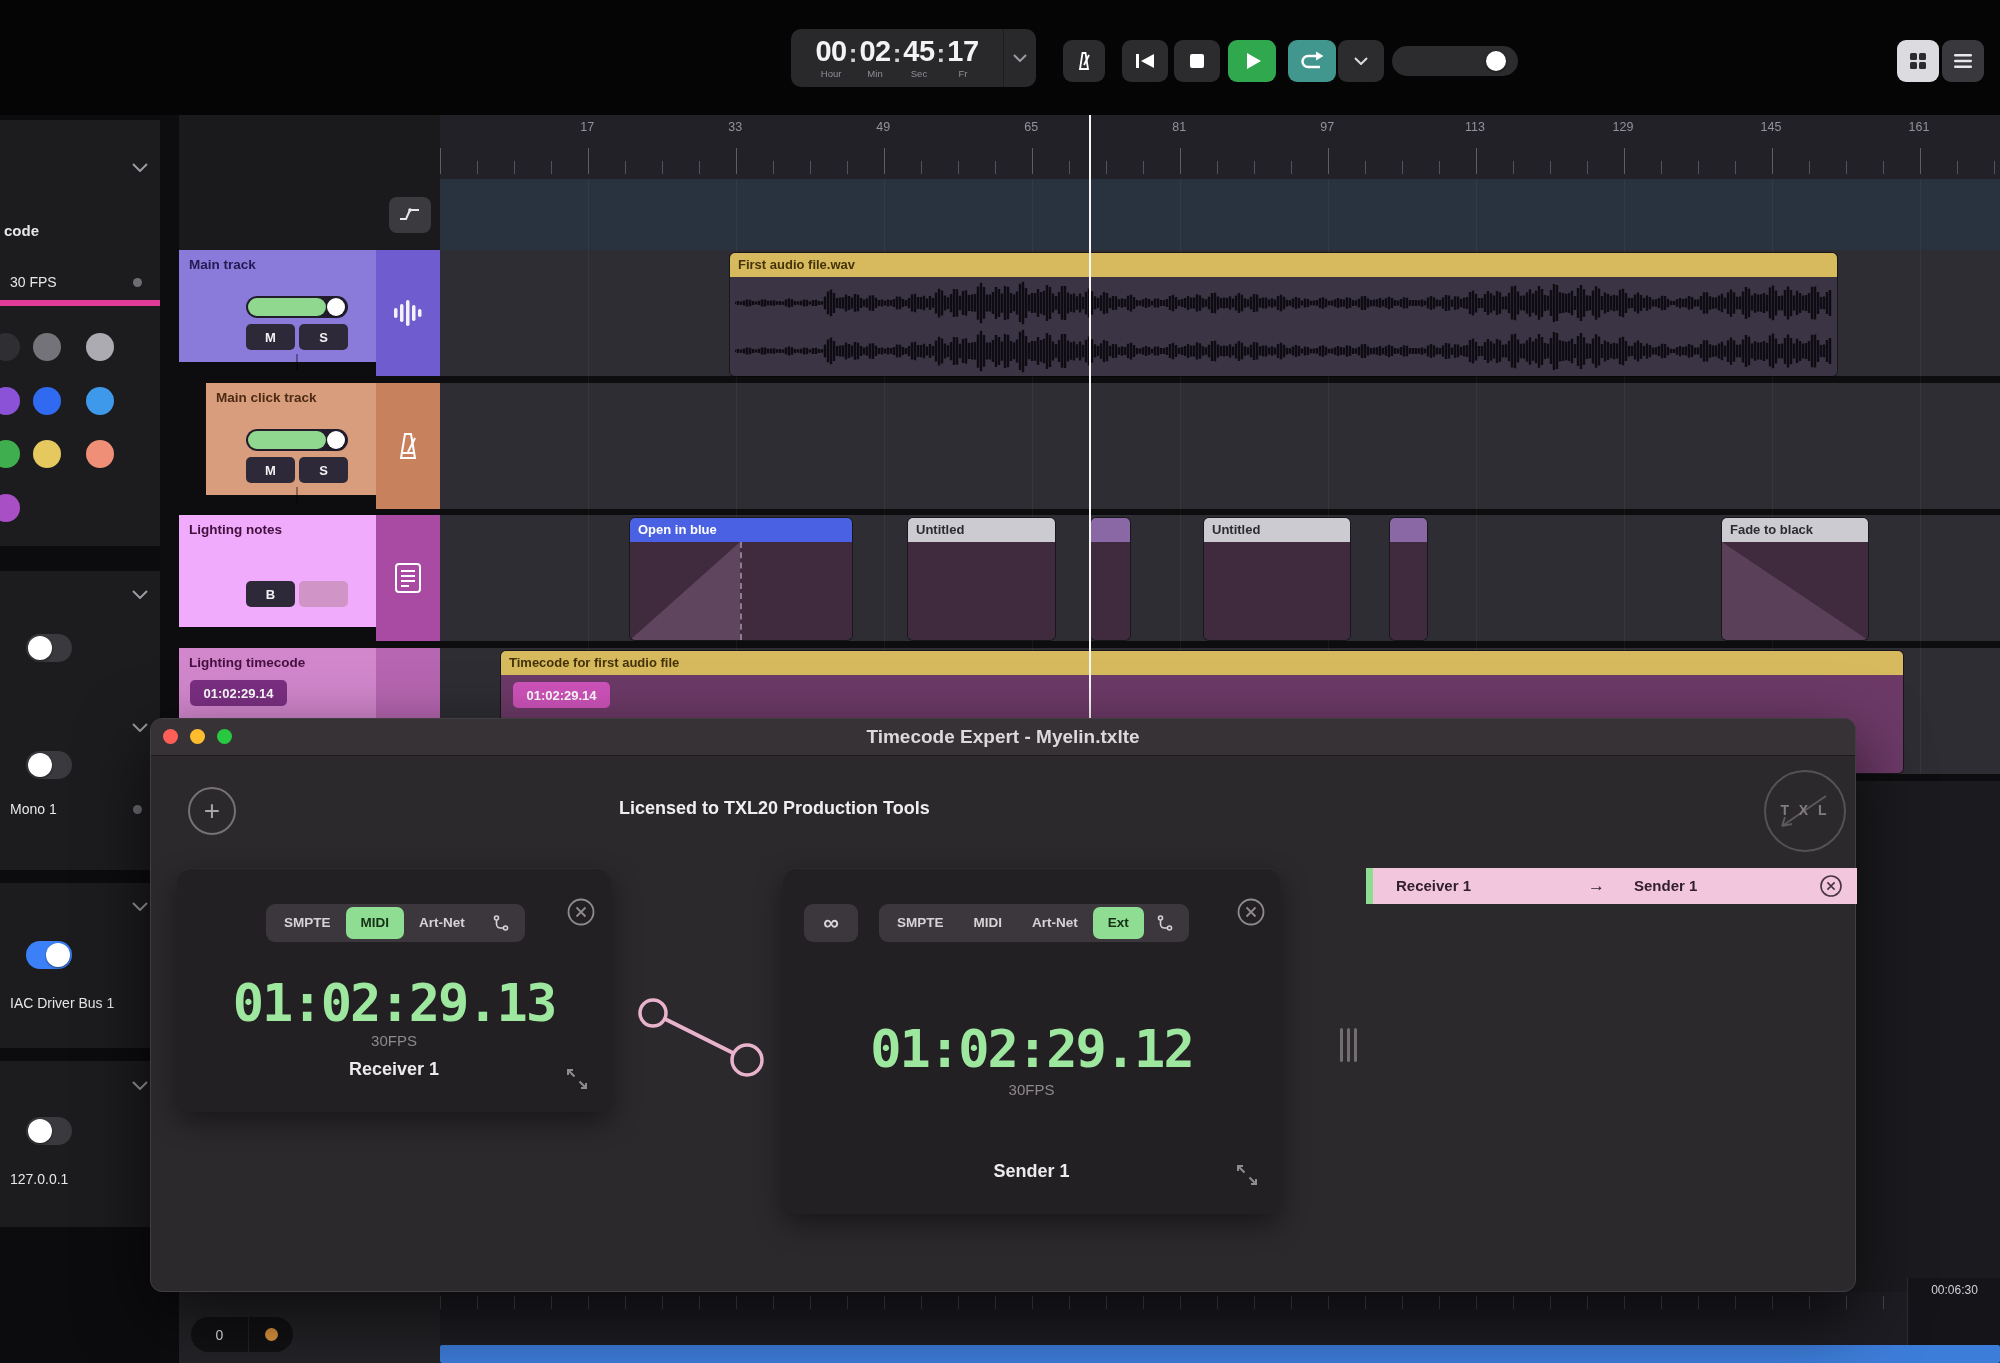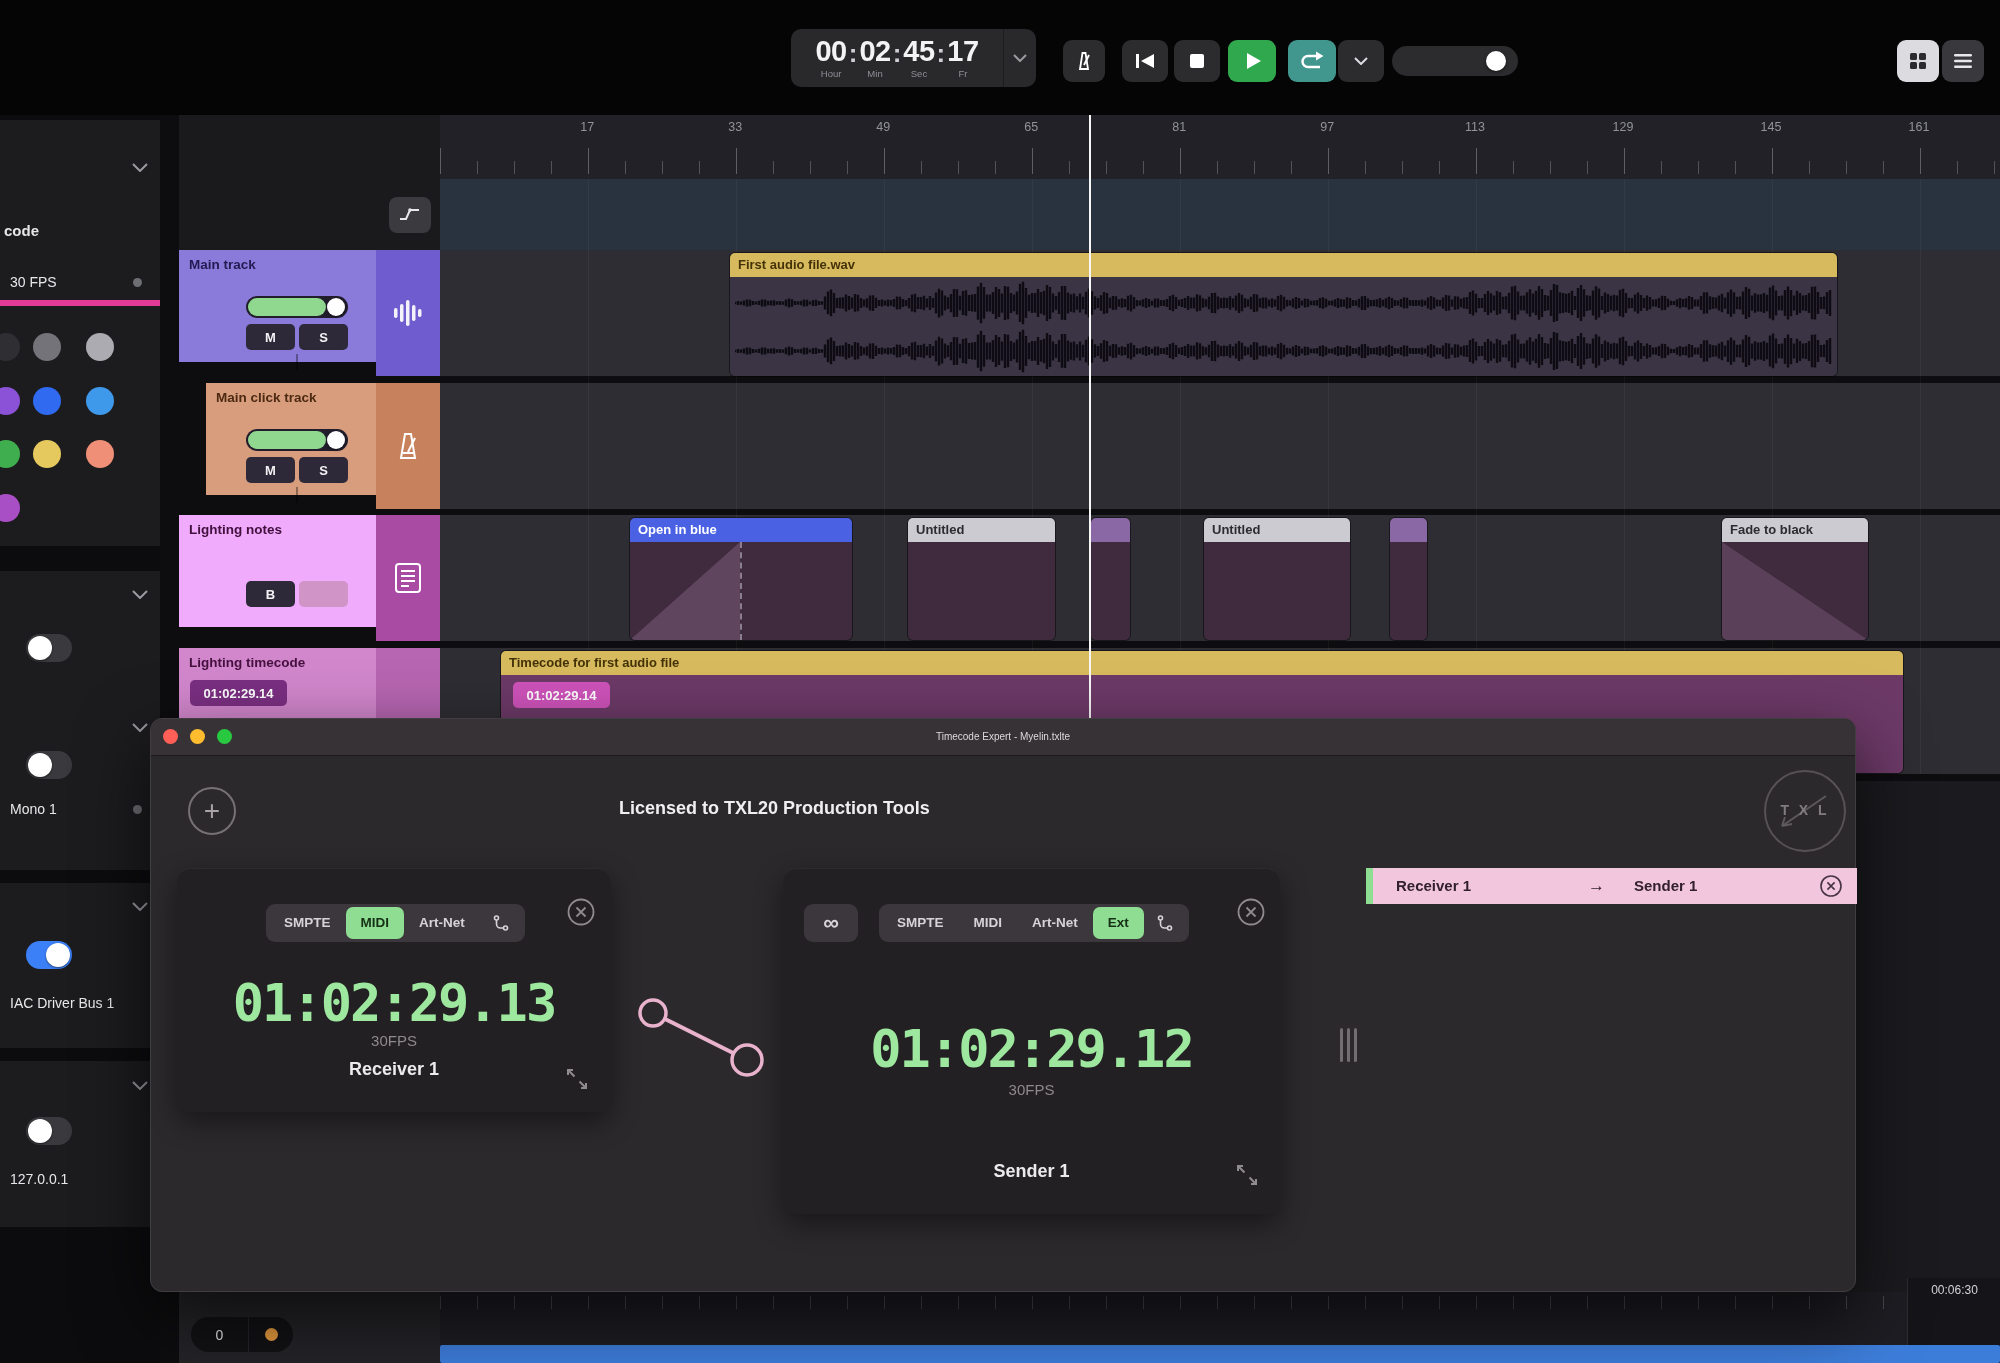--- a/index.html
+++ b/index.html
@@ -55,21 +55,21 @@
   .region{position:absolute;border-radius:5px;overflow:hidden;box-shadow:0 0 0 1px rgba(0,0,0,.45);z-index:4;}
   .rhead{height:24px;font-size:13px;font-weight:700;line-height:24px;padding:0 8px;white-space:nowrap;overflow:hidden;text-overflow:ellipsis;}
   .rbody{position:absolute;left:0;right:0;top:24px;bottom:0;}
   #playhead{position:absolute;left:1089px;top:115px;width:2px;height:603px;background:#f7f7f8;z-index:6;}
 
   
   #dialog{position:absolute;left:150px;top:718px;width:1706px;height:574px;background:#2c292c;
           border:1px solid #413e41;border-radius:12px;box-shadow:0 25px 70px rgba(0,0,0,.65);z-index:20;box-sizing:border-box;}
   #dlg-titlebar{position:absolute;left:0;top:0;right:0;height:36px;background:#363236;border-bottom:1px solid #1c1a1c;border-radius:11px 11px 0 0;}
   .traffic{position:absolute;top:10px;width:15px;height:15px;border-radius:50%;}
-  #dlg-title{position:absolute;left:0;right:0;top:0;height:36px;line-height:36px;text-align:center;font-size:10px;font-weight:400;color:#dcd9dc;}
+  #dlg-title{position:absolute;left:0;right:0;top:0;height:36px;line-height:36px;text-align:center;font-size:19px;font-weight:700;color:#dcd9dc;}
   .card{position:absolute;background:#232023;border-radius:14px;box-shadow:0 10px 28px rgba(0,0,0,.45);border-top:1px solid rgba(255,255,255,.05);}
   .seg{position:absolute;display:flex;align-items:center;background:#3b373c;border-radius:9px;padding:3px;}
   .seg .tab{height:32px;line-height:32px;padding:0 15px;font-size:13.5px;font-weight:600;color:#d6d3d6;border-radius:7px;white-space:nowrap;}
   .seg .tab.sel{background:#8fdd93;color:#153015;}
   .seg .tab.icon{display:flex;align-items:center;justify-content:center;padding:0 12px;}
   .big-tc{position:absolute;left:0;width:100%;text-align:center;font-family:"DejaVu Sans Mono",monospace;
           font-weight:700;font-size:52px;color:#9de79f;letter-spacing:-2px;}
   .fps-lab{position:absolute;left:0;width:100%;text-align:center;font-size:15px;color:#8d898d;}
   .card-name{position:absolute;left:0;width:100%;text-align:center;font-size:18px;font-weight:600;color:#eceaec;}
   .icon-btn{position:absolute;display:flex;align-items:center;justify-content:center;}

